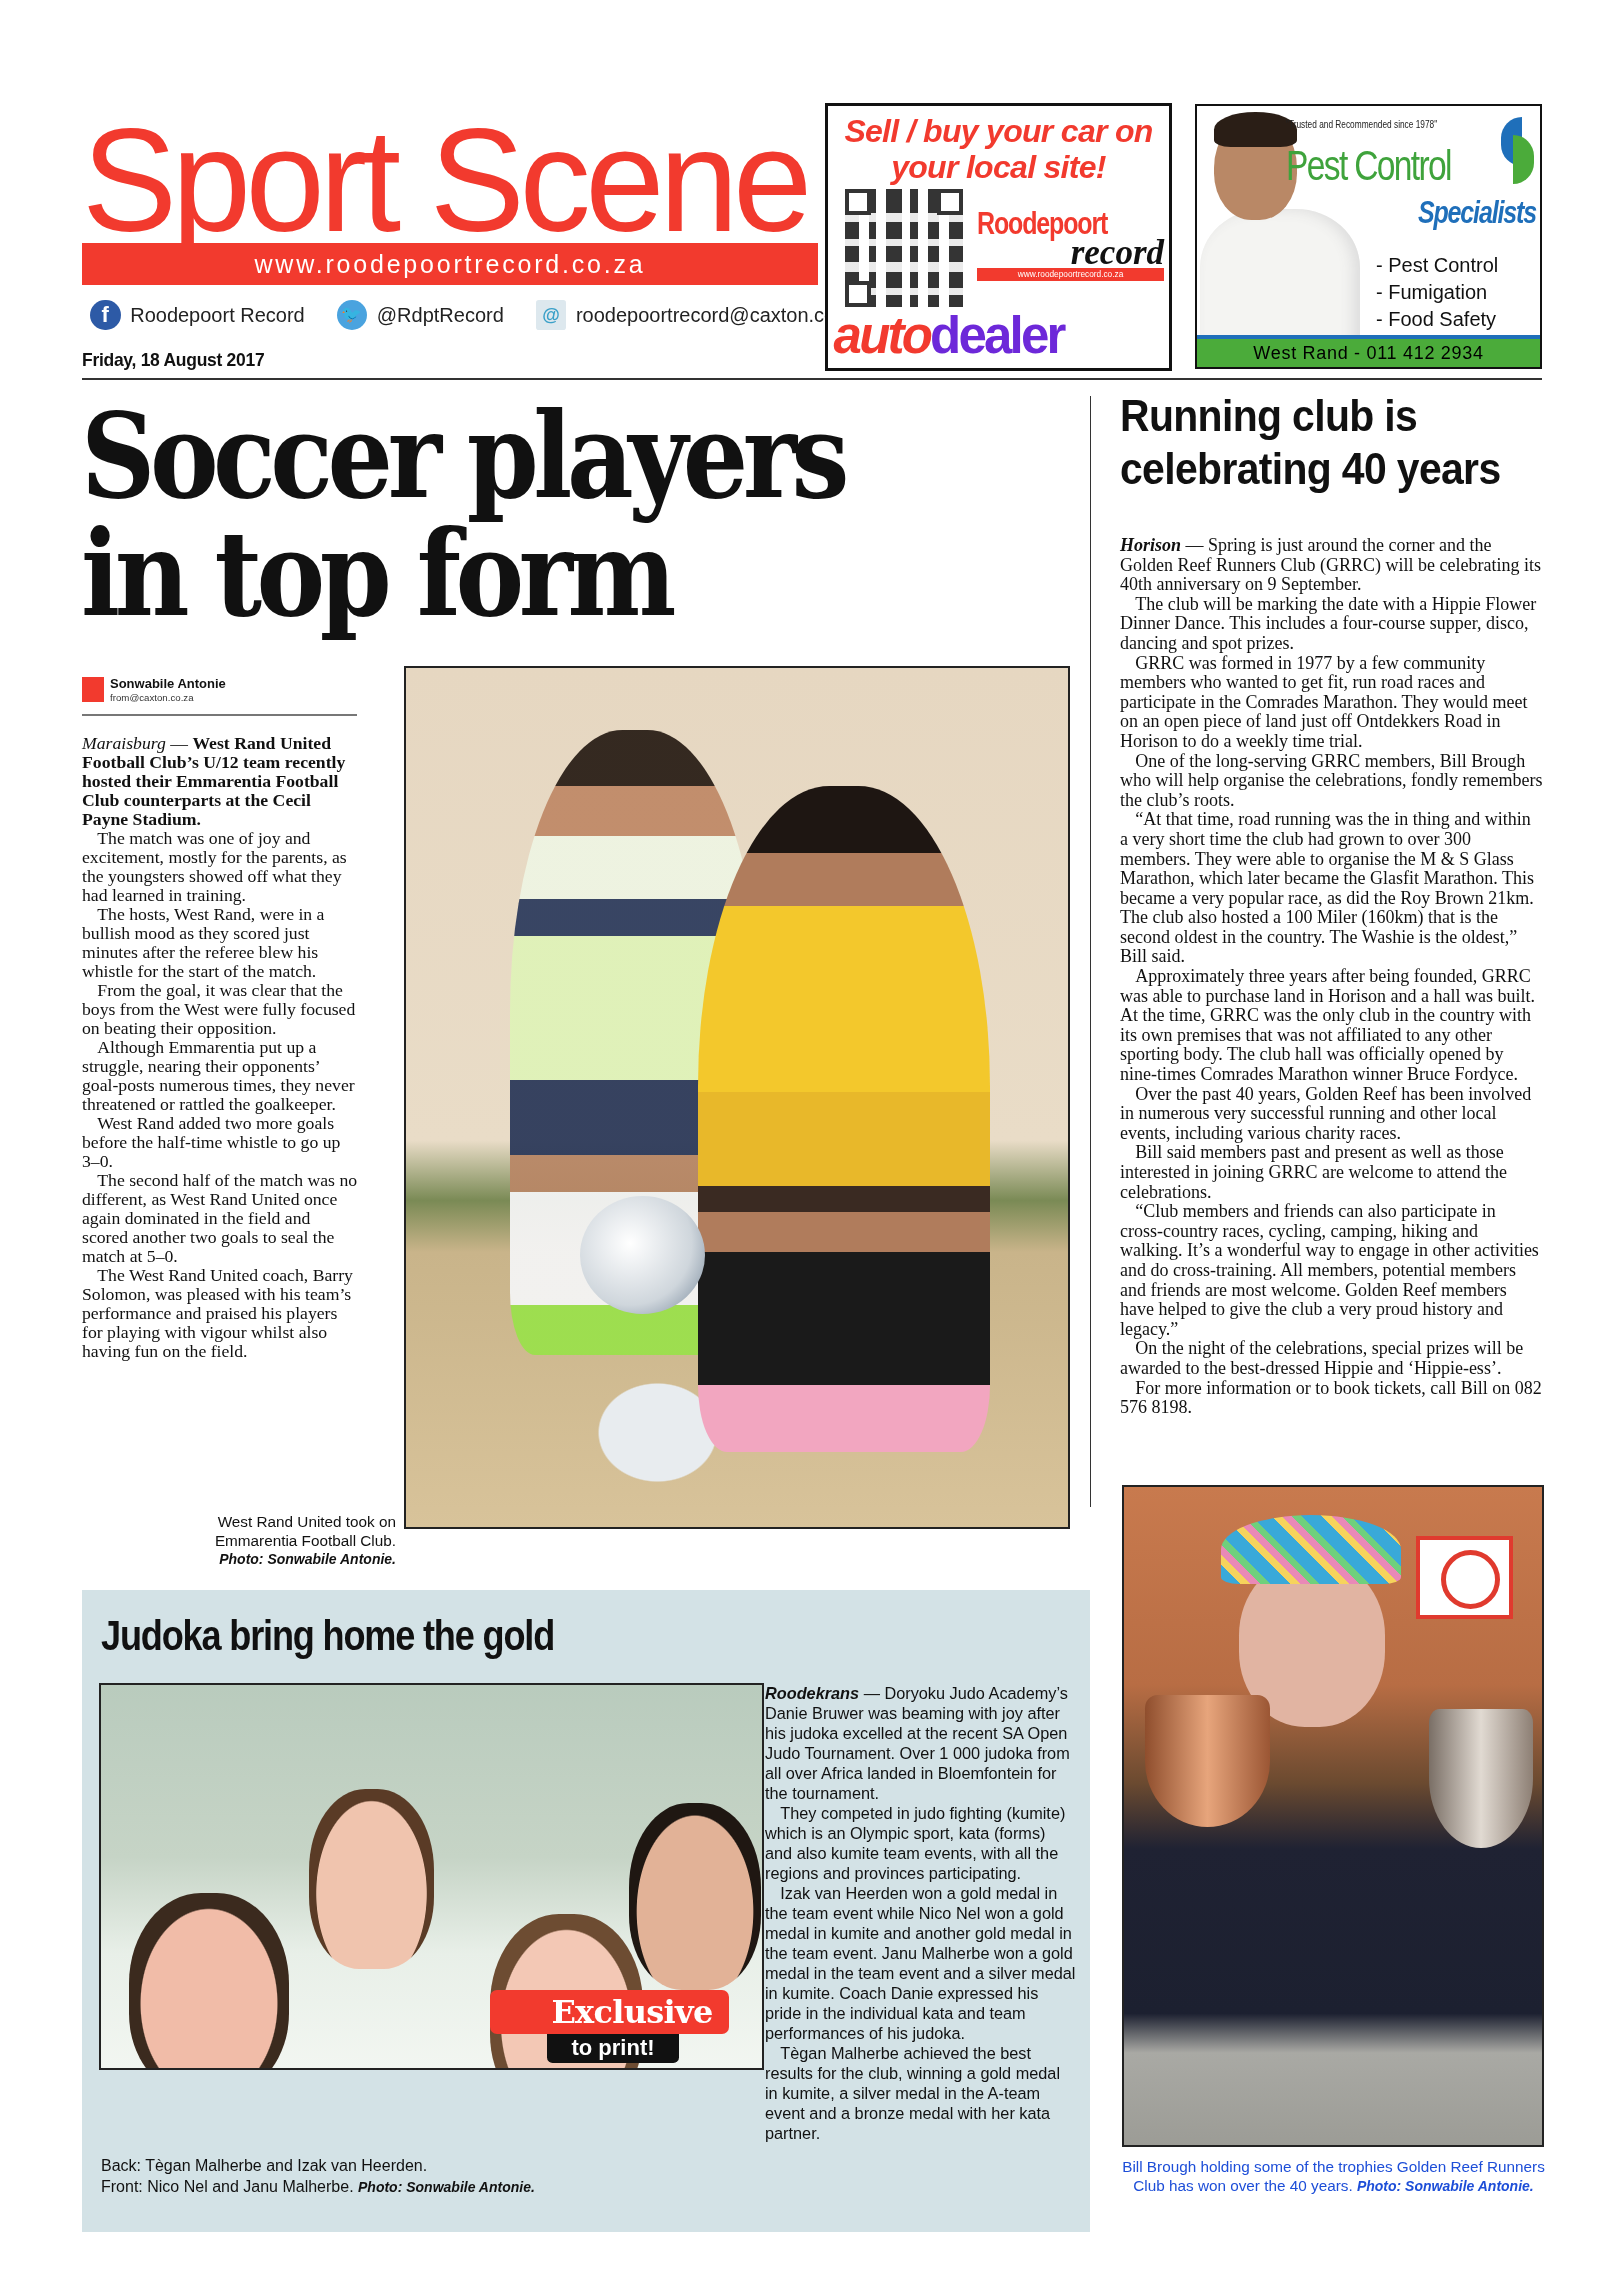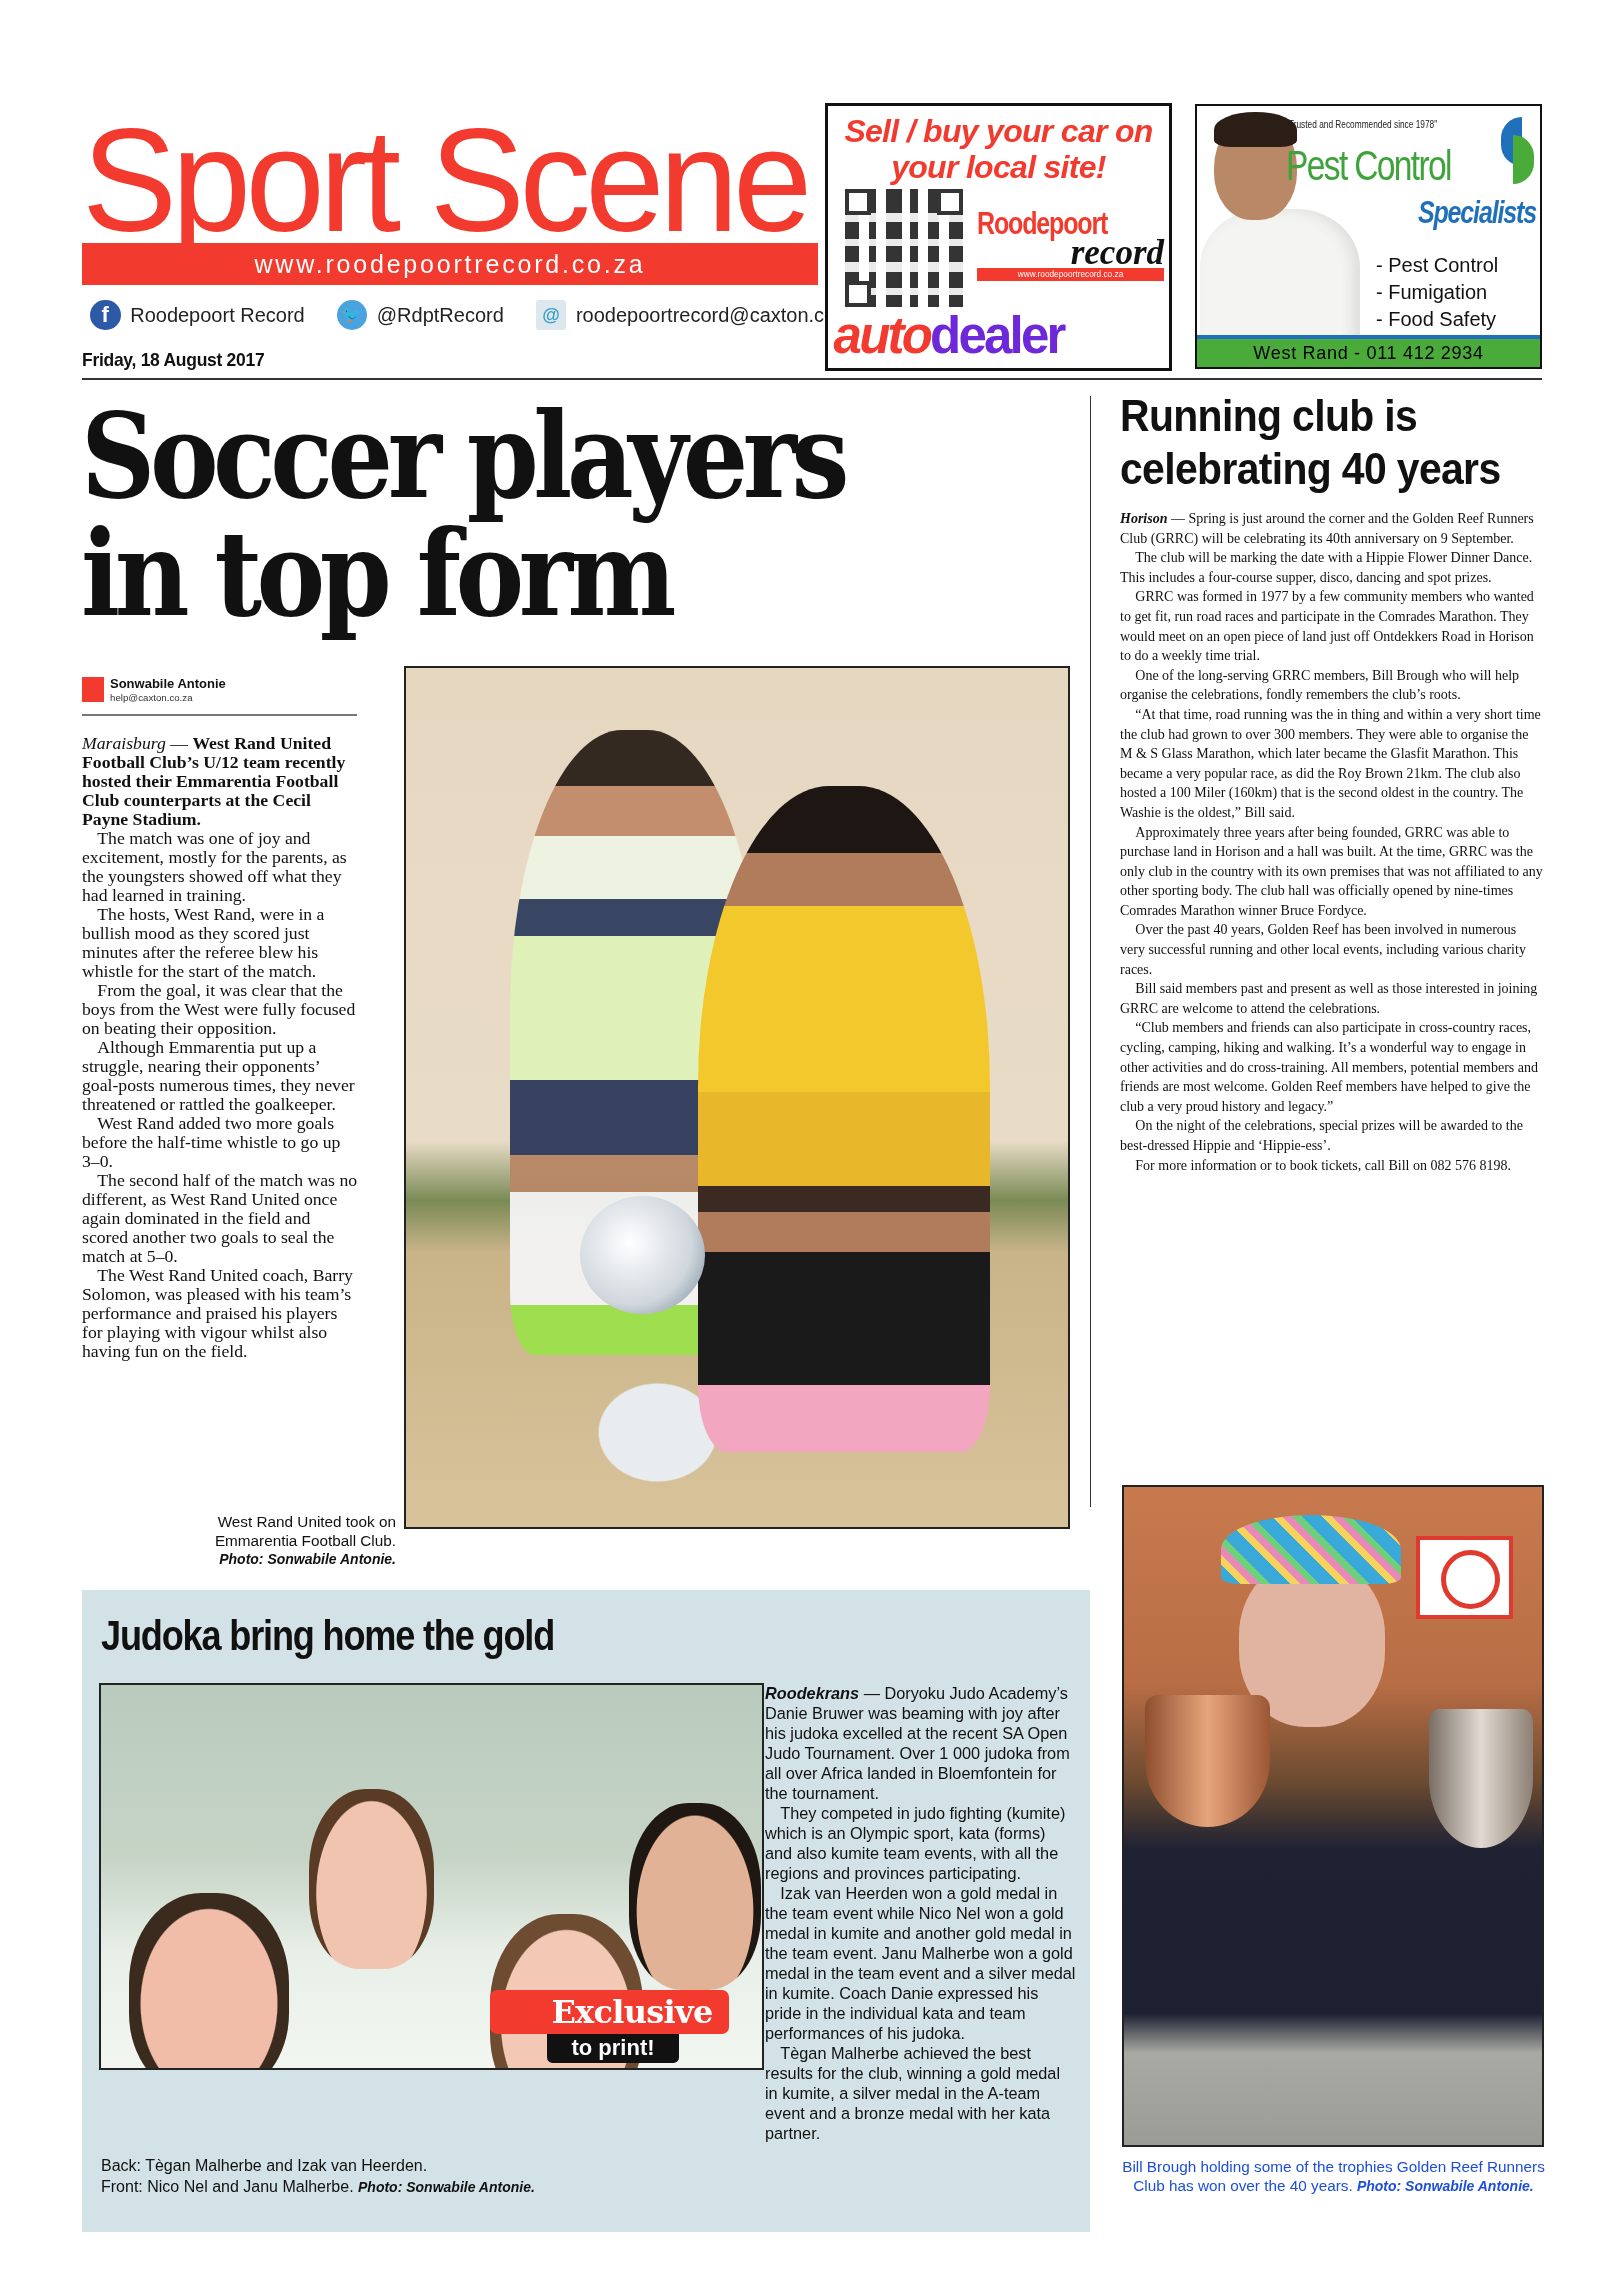--- a/index.html
+++ b/index.html
@@ -93,21 +93,21 @@
     background: linear-gradient(180deg, #1e1612 0 10%, #b07c5c 10% 18%, #f3c82c 18% 46%, #e8b82a 46% 60%, #3a2a22 60% 64%, #b07c5c 64% 70%, #1a1a1a 70% 90%, #f2a6c0 90% 100%); }
   .soccer-photo .ball { position: absolute; left: 174px; top: 528px; width: 125px; height: 118px; border-radius: 50%; background: radial-gradient(circle at 40% 40%, #fff, #cfd6dc 60%, #6c7f93 100%); }
 
   .soccer-caption { left: 82px; top: 1512px; width: 314px; text-align: right; font-size: 15.3px; line-height: 19px; color: #111; }
   .soccer-caption .credit { font-weight: 700; font-style: italic; font-size: 14px; }
 
   .col-divider { left: 1090px; top: 396px; width: 1.4px; height: 1111px; background: #333; }
 
   
   .run-headline { left: 1120px; top: 389px; width: 423px; font-size: 44px; line-height: 53px; color: #111; letter-spacing: -0.7px; transform: scaleX(0.93); transform-origin: left; }
-  .run-body { left: 1120px; top: 509px; width: 423px; font-size: 14px; line-height: 19.6px; }
+  .run-body { left: 1120px; top: 536px; width: 423px; font-size: 18px; line-height: 19.6px; }
   .run-photo { left: 1122px; top: 1485px; width: 422px; height: 662px;
     background: linear-gradient(180deg, #c87a4e 0%, #b86d44 30%, #6b4a30 45%, #1f2233 55%, #1c2030 80%, #a9a9a4 86%, #9c9c96 100%); }
   .run-photo .hat { position: absolute; left: 97px; top: 28px; width: 180px; height: 69px; border-radius: 50% 50% 10% 10%; background: repeating-linear-gradient(45deg, #39a9d9 0 14px, #f6d35c 14px 21px, #e989b7 21px 28px, #6fd07c 28px 35px); }
   .run-photo .face { position: absolute; left: 115px; top: 73px; width: 146px; height: 167px; border-radius: 45%; background: #e1b4a2; }
   .run-photo .sign { position: absolute; left: 292px; top: 49px; width: 97px; height: 83px; background: #fff; border: 4.2px solid #e03a2e; }
   .run-photo .sign::after { content: ""; position: absolute; left: 21px; top: 9.7px; width: 49px; height: 49px; border: 5.6px solid #e03a2e; border-radius: 50%; }
   .run-photo .cup1 { position: absolute; left: 21px; top: 208px; width: 125px; height: 132px; border-radius: 10% 10% 50% 50%; background: linear-gradient(90deg, #8f4e2d, #e7a57c, #9b5634); }
   .run-photo .cup2 { position: absolute; left: 305px; top: 222px; width: 104px; height: 139px; border-radius: 10% 10% 50% 50%; background: linear-gradient(90deg, #7a6f66, #e1dad2, #8d7f74); }
   .run-caption { left: 1122px; top: 2157px; width: 423px; font-size: 15.3px; line-height: 19.4px; color: #1d4ed8; text-align: center; }
   .run-caption .credit { font-weight: 700; font-style: italic; font-size: 14px; }
@@ -195,21 +195,21 @@
 </div>
 
 <h1 class="abs soccer-headline">
   <div>Soccer players</div>
   <div>in top form</div>
 </h1>
 
 <div class="abs byline">
   <span class="square"></span>
   <span class="name">Sonwabile Antonie</span>
-  <span class="email">help@caxton.co.za</span>
+  <span class="email">from@caxton.co.za</span>
 </div>
 
 <div class="abs soccer-body body-serif">
   <p class="lead strong"><span class="loc" style="font-weight:400;font-style:italic;">Maraisburg</span><span style="font-weight:400;"> — </span><span>West Rand United Football Club’s U/12 team recently hosted their Emmarentia Football Club counterparts at the Cecil Payne Stadium.</span></p>
   <p>The match was one of joy and excitement, mostly for the parents, as the youngsters showed off what they had learned in training.</p>
   <p>The hosts, West Rand, were in a bullish mood as they scored just minutes after the referee blew his whistle for the start of the match.</p>
   <p>From the goal, it was clear that the boys from the West were fully focused on beating their opposition.</p>
   <p>Although Emmarentia put up a struggle, nearing their opponents’ goal-posts numerous times, they never threatened or rattled the goalkeeper.</p>
   <p>West Rand added two more goals before the half-time whistle to go up 3–0.</p>
   <p>The second half of the match was no different, as West Rand United once again dominated in the field and scored another two goals to seal the match at 5–0.</p>

